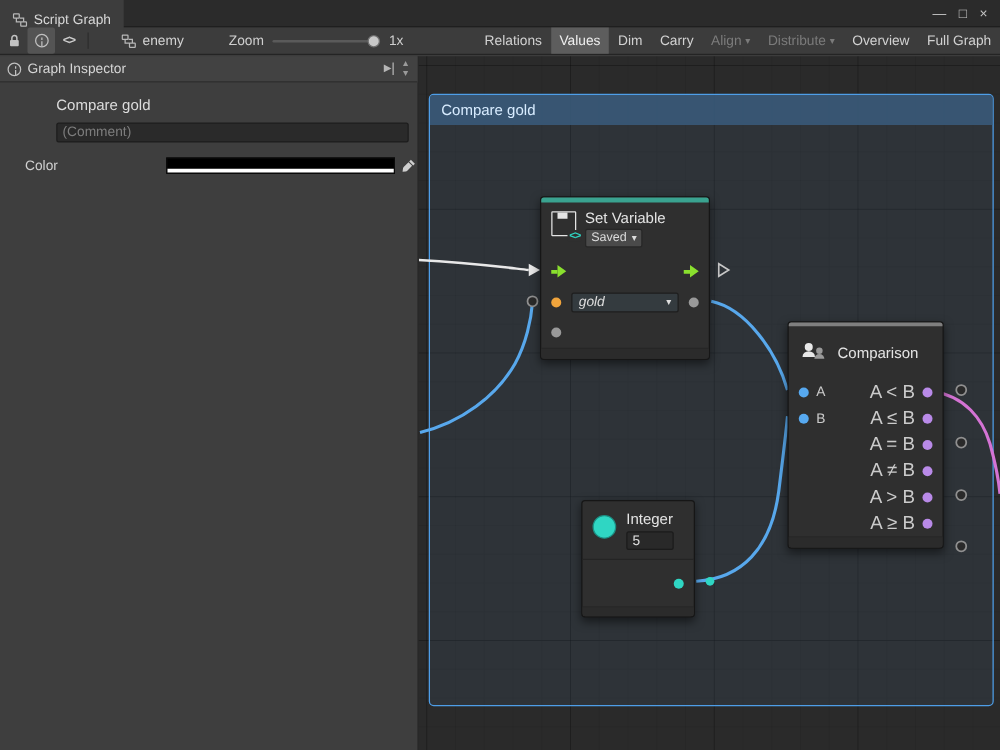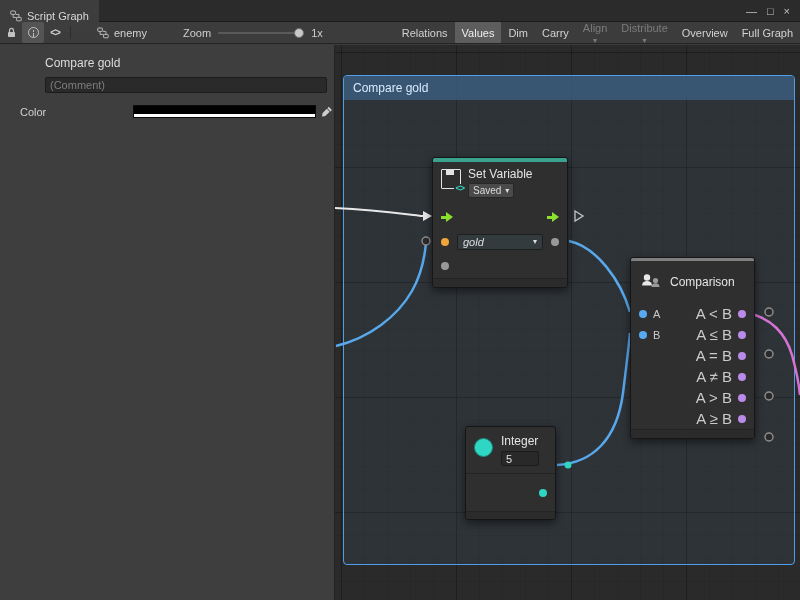--- a/index.html
+++ b/index.html
@@ -18,21 +18,21 @@
   .tb-icon-btn.active { background:#545454; border-radius:2px; }
   .code-glyph { font-size:10px; font-weight:bold; color:#cfcfcf; letter-spacing:-1px; }
   .tb-sep { width:1px; height:13px; background:#2c2c2c; margin:0 4px; }
   .breadcrumb { display:flex; align-items:center; gap:5px; margin-left:22px; color:#d2d2d2; }
   .zoom-wrap { display:flex; align-items:center; gap:7px; margin-left:36px; }
   .zoom-track { position:relative; width:86px; height:2px; background:#5a5a5a; border-radius:1px; }
   .zoom-handle { position:absolute; top:-4px; left:76px; width:10px; height:10px; border-radius:50%; background:#c8c8c8; border:1px solid #6f6f6f; }
   .tb-right { margin-left:auto; display:flex; height:100%; align-items:stretch; }
   .tb-btn { display:flex; align-items:center; gap:3px; padding:0 7px; color:#d2d2d2; }
   .tb-btn.active { background:#5d5d5d; color:#efefef; }
-  .tb-btn.disabled { color:#7b7b7b;flex-direction:column; }
+  .tb-btn.disabled { color:#7b7b7b; }
   .caret { font-size:8px; line-height:1; }
 
   
   .main { position:absolute; top:45px; left:0; right:0; bottom:0; display:flex; }
 
   
   .inspector { width:335px; flex:none; background:#3e3e3e; border-right:1px solid #232323; position:relative; }
   .insp-header { height:21px; display:flex; align-items:center; gap:5px; padding:0 6px; background:#424242; border-bottom:1px solid #2d2d2d; font-size:11px; color:#d6d6d6; }
   .info-circle { width:11px; height:11px; border:1px solid #c0c0c0; border-radius:50%; position:relative; flex:none; }
   .info-circle i { position:absolute; left:4.5px; top:2px; width:1px; height:2px; background:#c0c0c0; }
@@ -96,21 +96,21 @@
   .cmp-strip { background:#7f7f7f; height:3px; }
   .cmp-header { display:flex; align-items:center; gap:8px; padding:10px 9px; }
   .cmp-title { font-size:12px; color:#e4e4e4; }
   .cmp-row { height:21px; display:flex; align-items:center; gap:6px; padding:0 8px; }
   .cmp-row .in-lbl { width:14px; font-size:11px; color:#cbcbcb; }
   .cmp-row .out-lbl { margin-left:auto; font-size:15px; color:#cbcbcb; }
   .cmp-row .spacer { width:8px; flex:none; }
   .cmp-footer { height:9px; border-top:1px solid #242424; background:#2b2b2b; border-radius:0 0 3px 3px; }
 
   
-  .node-integer { left:130px; top:355px; width:91px;margin-top:26px; }
+  .node-integer { left:130px; top:355px; width:91px; }
   .int-header { display:flex; gap:8px; padding:7px 8px; }
   .int-icon { width:19px; height:19px; border-radius:50%; background:#2fd6c3; border:1px solid #1c8f84; flex:none; margin-top:4px; }
   .int-col { display:flex; flex-direction:column; gap:3px; }
   .int-title { font-size:12px; color:#e4e4e4; line-height:14px; }
   .int-value { width:38px; height:15px; background:#292929; border:1px solid #1b1b1b; border-radius:2px; font-size:11px; color:#e0e0e0; padding:0 4px; display:flex; align-items:center; }
   .int-body { border-top:1px solid #242424; height:38px; display:flex; align-items:center; justify-content:flex-end; padding:0 8px; }
   .int-footer { height:8px; border-top:1px solid #242424; background:#2b2b2b; border-radius:0 0 3px 3px; }
 </style>
 </head>
 <body>
@@ -191,20 +191,34 @@
         </div>
       <div class="tb-btn">
           <span>Full Graph</span>
         </div>
     </div>
   </div>
 
   <div class="main">
 
     <aside class="inspector">
+      <div class="insp-header">
+        <span class="info-circle">
+            <i></i>
+            <b></b>
+          </span>
+        <span>Graph Inspector</span>
+        <div class="insp-header-right">
+          <span class="expand-icon">▶</span>
+          <span class="scroll-arrows">
+            <span>▲</span>
+            <span>▼</span>
+          </span>
+        </div>
+      </div>
       <div class="graph-title">Compare gold</div>
       <input class="comment-input" value="" placeholder="(Comment)" style="">
       <div class="color-row">
         <span class="lbl">Color</span>
         <div class="color-swatch">
           <div class="alpha-strip"></div>
         </div>
         <svg class="eyedropper" width="13" height="13" viewBox="0 0 13 13">
           <path d="M8 1.7 l3.3 3.3 -1.4 1.4 -3.3 -3.3 z" fill="#cfcfcf"></path>
           <path d="M6 3.7 L2 7.7 c-.3.3-.5.8-.6 1.3 L1.1 11.6 l2.6-.3 c.5-.1 1-.3 1.3-.6 L9 6.7 z" fill="#cfcfcf"></path>

